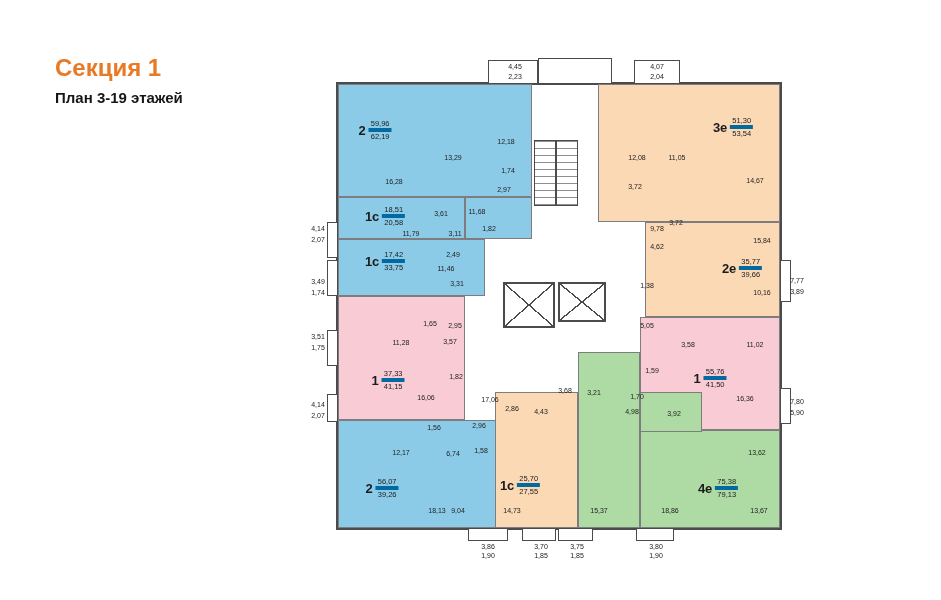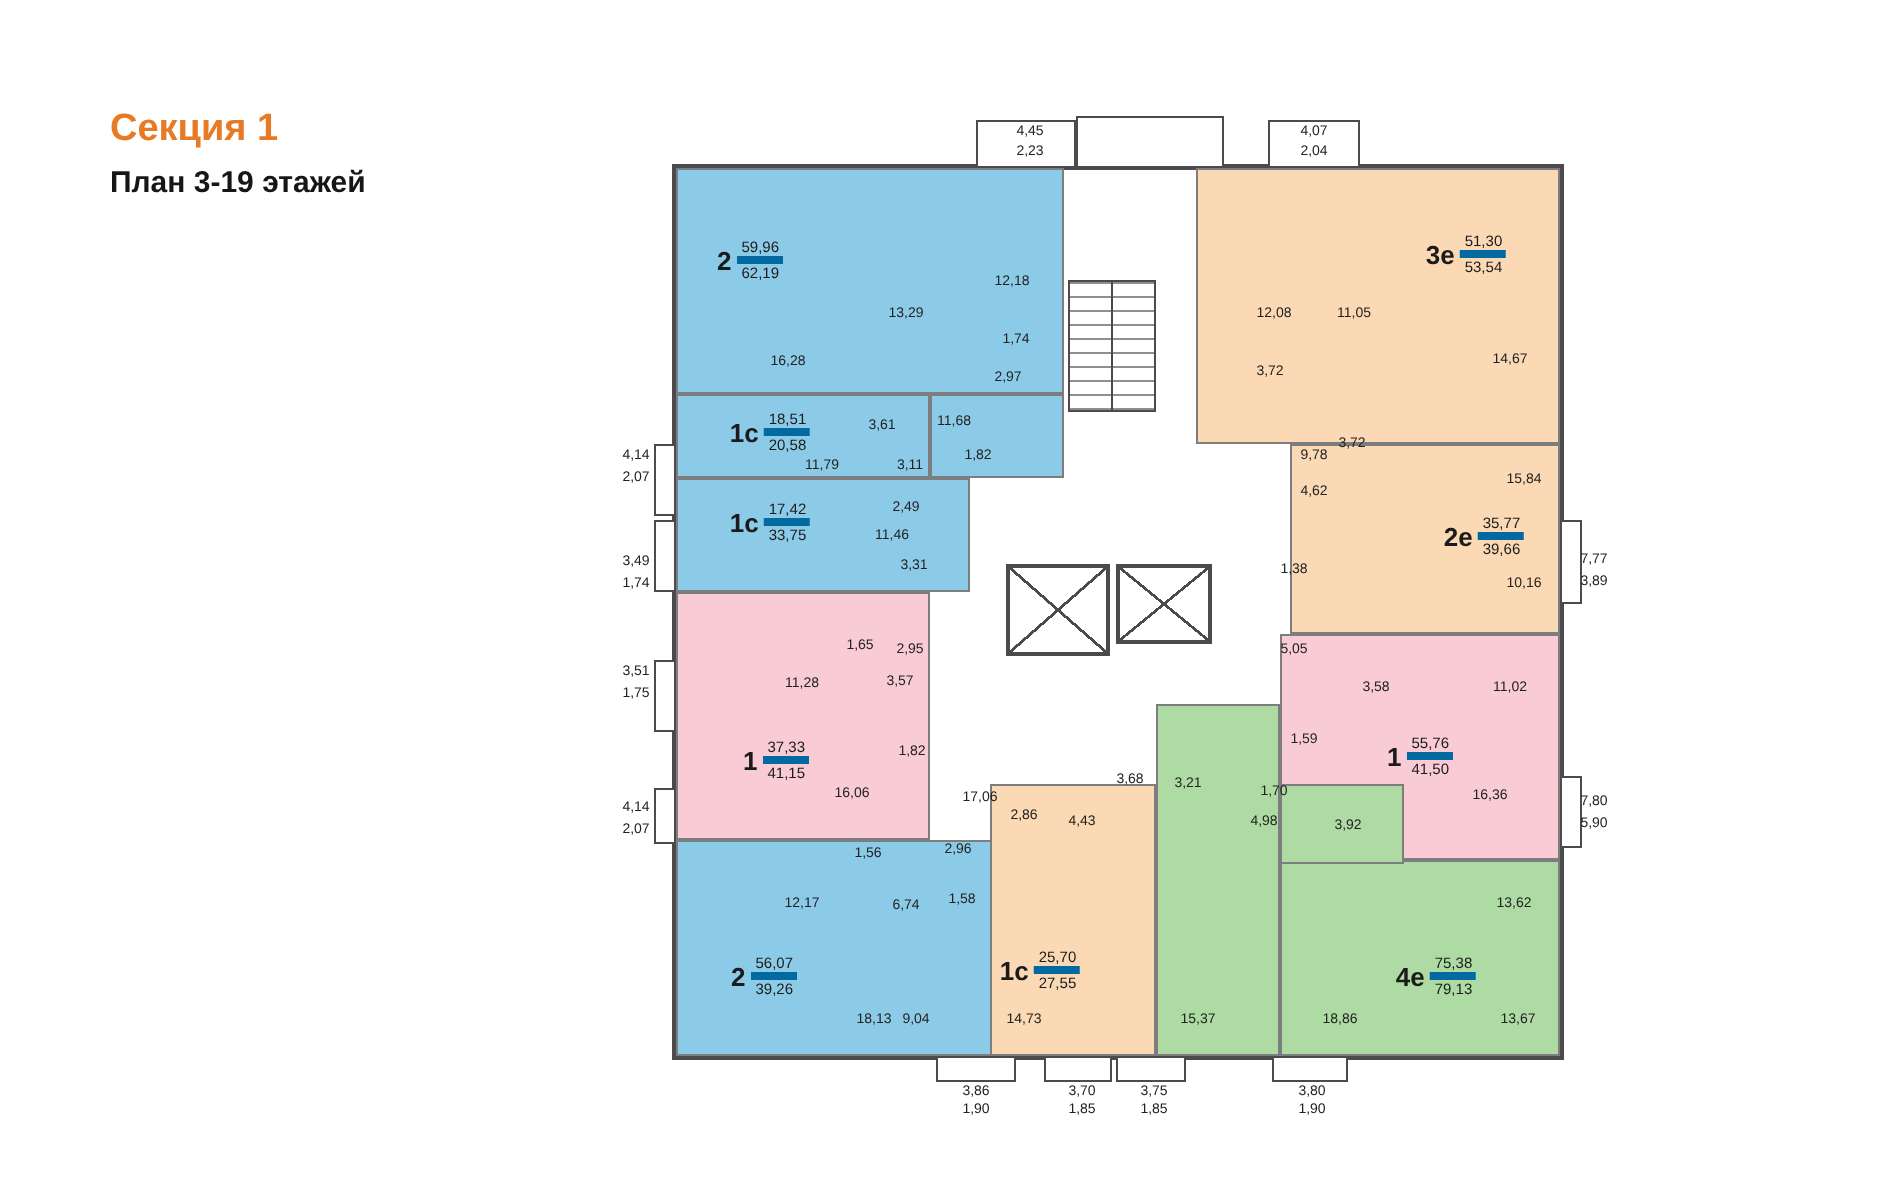--- a/index.html
+++ b/index.html
@@ -2,21 +2,21 @@
 <html><head>
 <meta charset="utf-8">
 <style>
   * { margin:0; padding:0; box-sizing:border-box; }
   html,body { width:941px; height:600px; background:#ffffff;
     font-family:"Liberation Sans", sans-serif; overflow:hidden; }
   #canvas { position:relative; width:941px; height:600px; background:#fff; }
 
   #header { position:absolute; left:55px; top:45px; }
   #header .h1 { font-size:21px; font-weight:bold; color:#E87A25; letter-spacing:.5px; }
-  #header .h2 { font-size:19px; font-weight:bold; color:#E87A25; margin-top:9px; }
+  #header .h2 { font-size:24px; font-weight:bold; color:#E87A25; margin-top:9px; }
   #header .h3 { font-size:15px; font-weight:bold; color:#161616; margin-top:7px; }
 
   #plan { position:absolute; left:0; top:0; width:941px; height:600px; }
   #plan div { position:absolute; }
 
   .outer   { border:3px solid #4b4b4d; background:#fff; }
   .outline { border:1.5px solid #4b4b4d; background:#fff; }
   .room    { border:1px solid #7d7d7f; }
 
   .stair { border:1.5px solid #4b4b4d; background:

